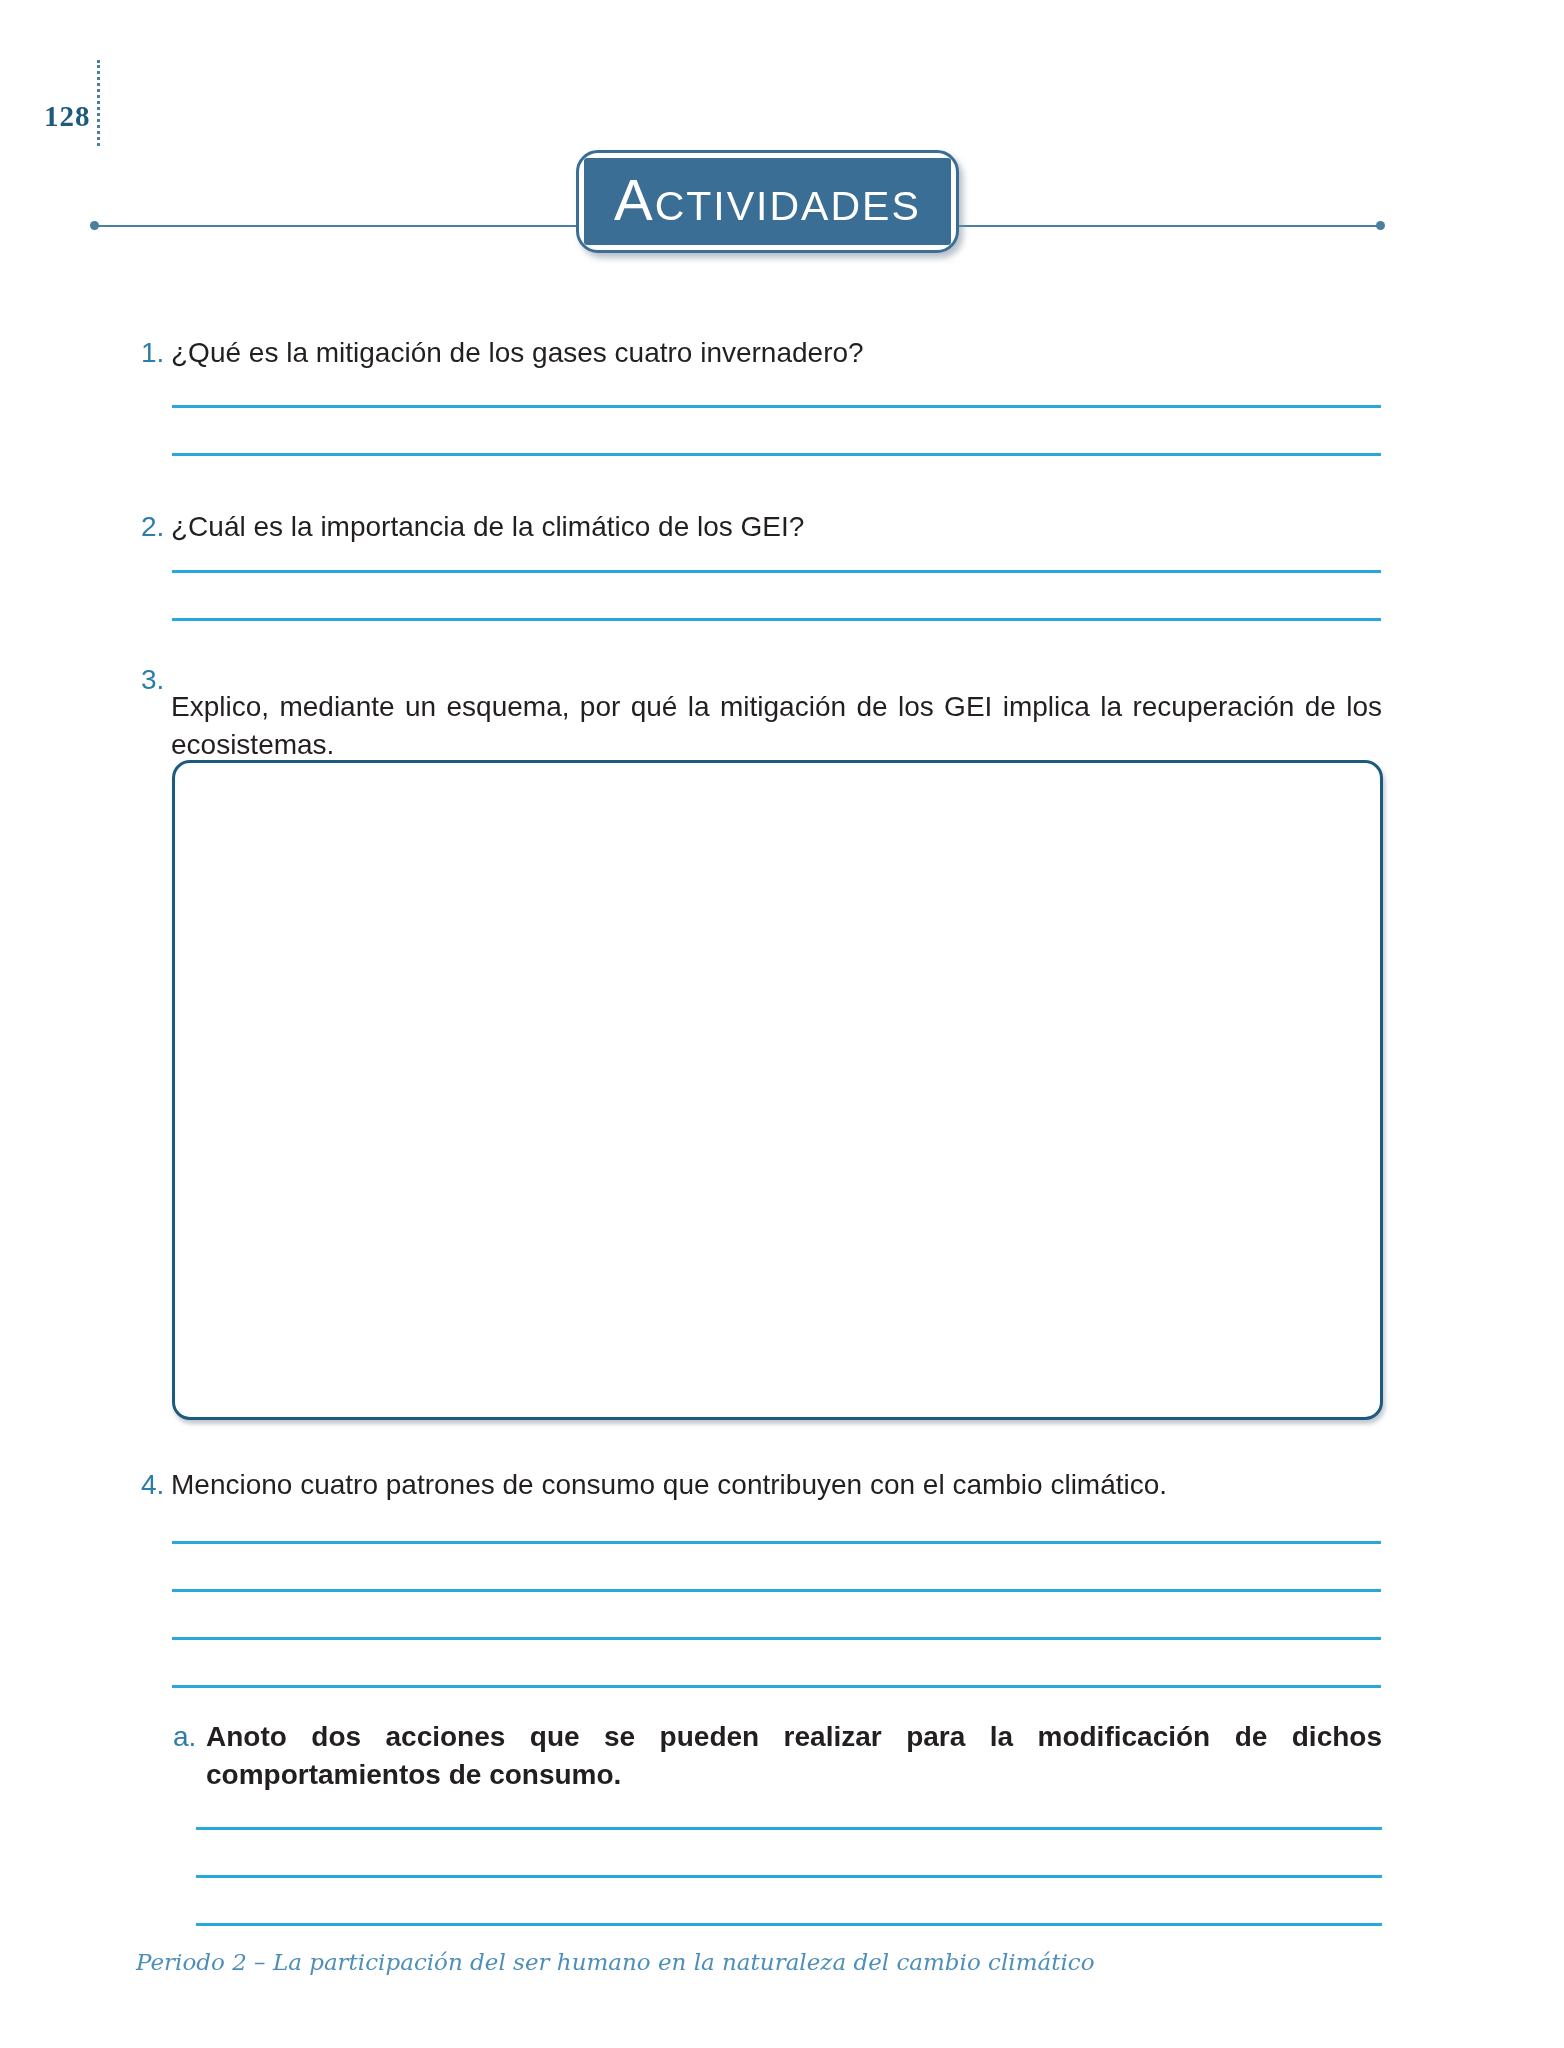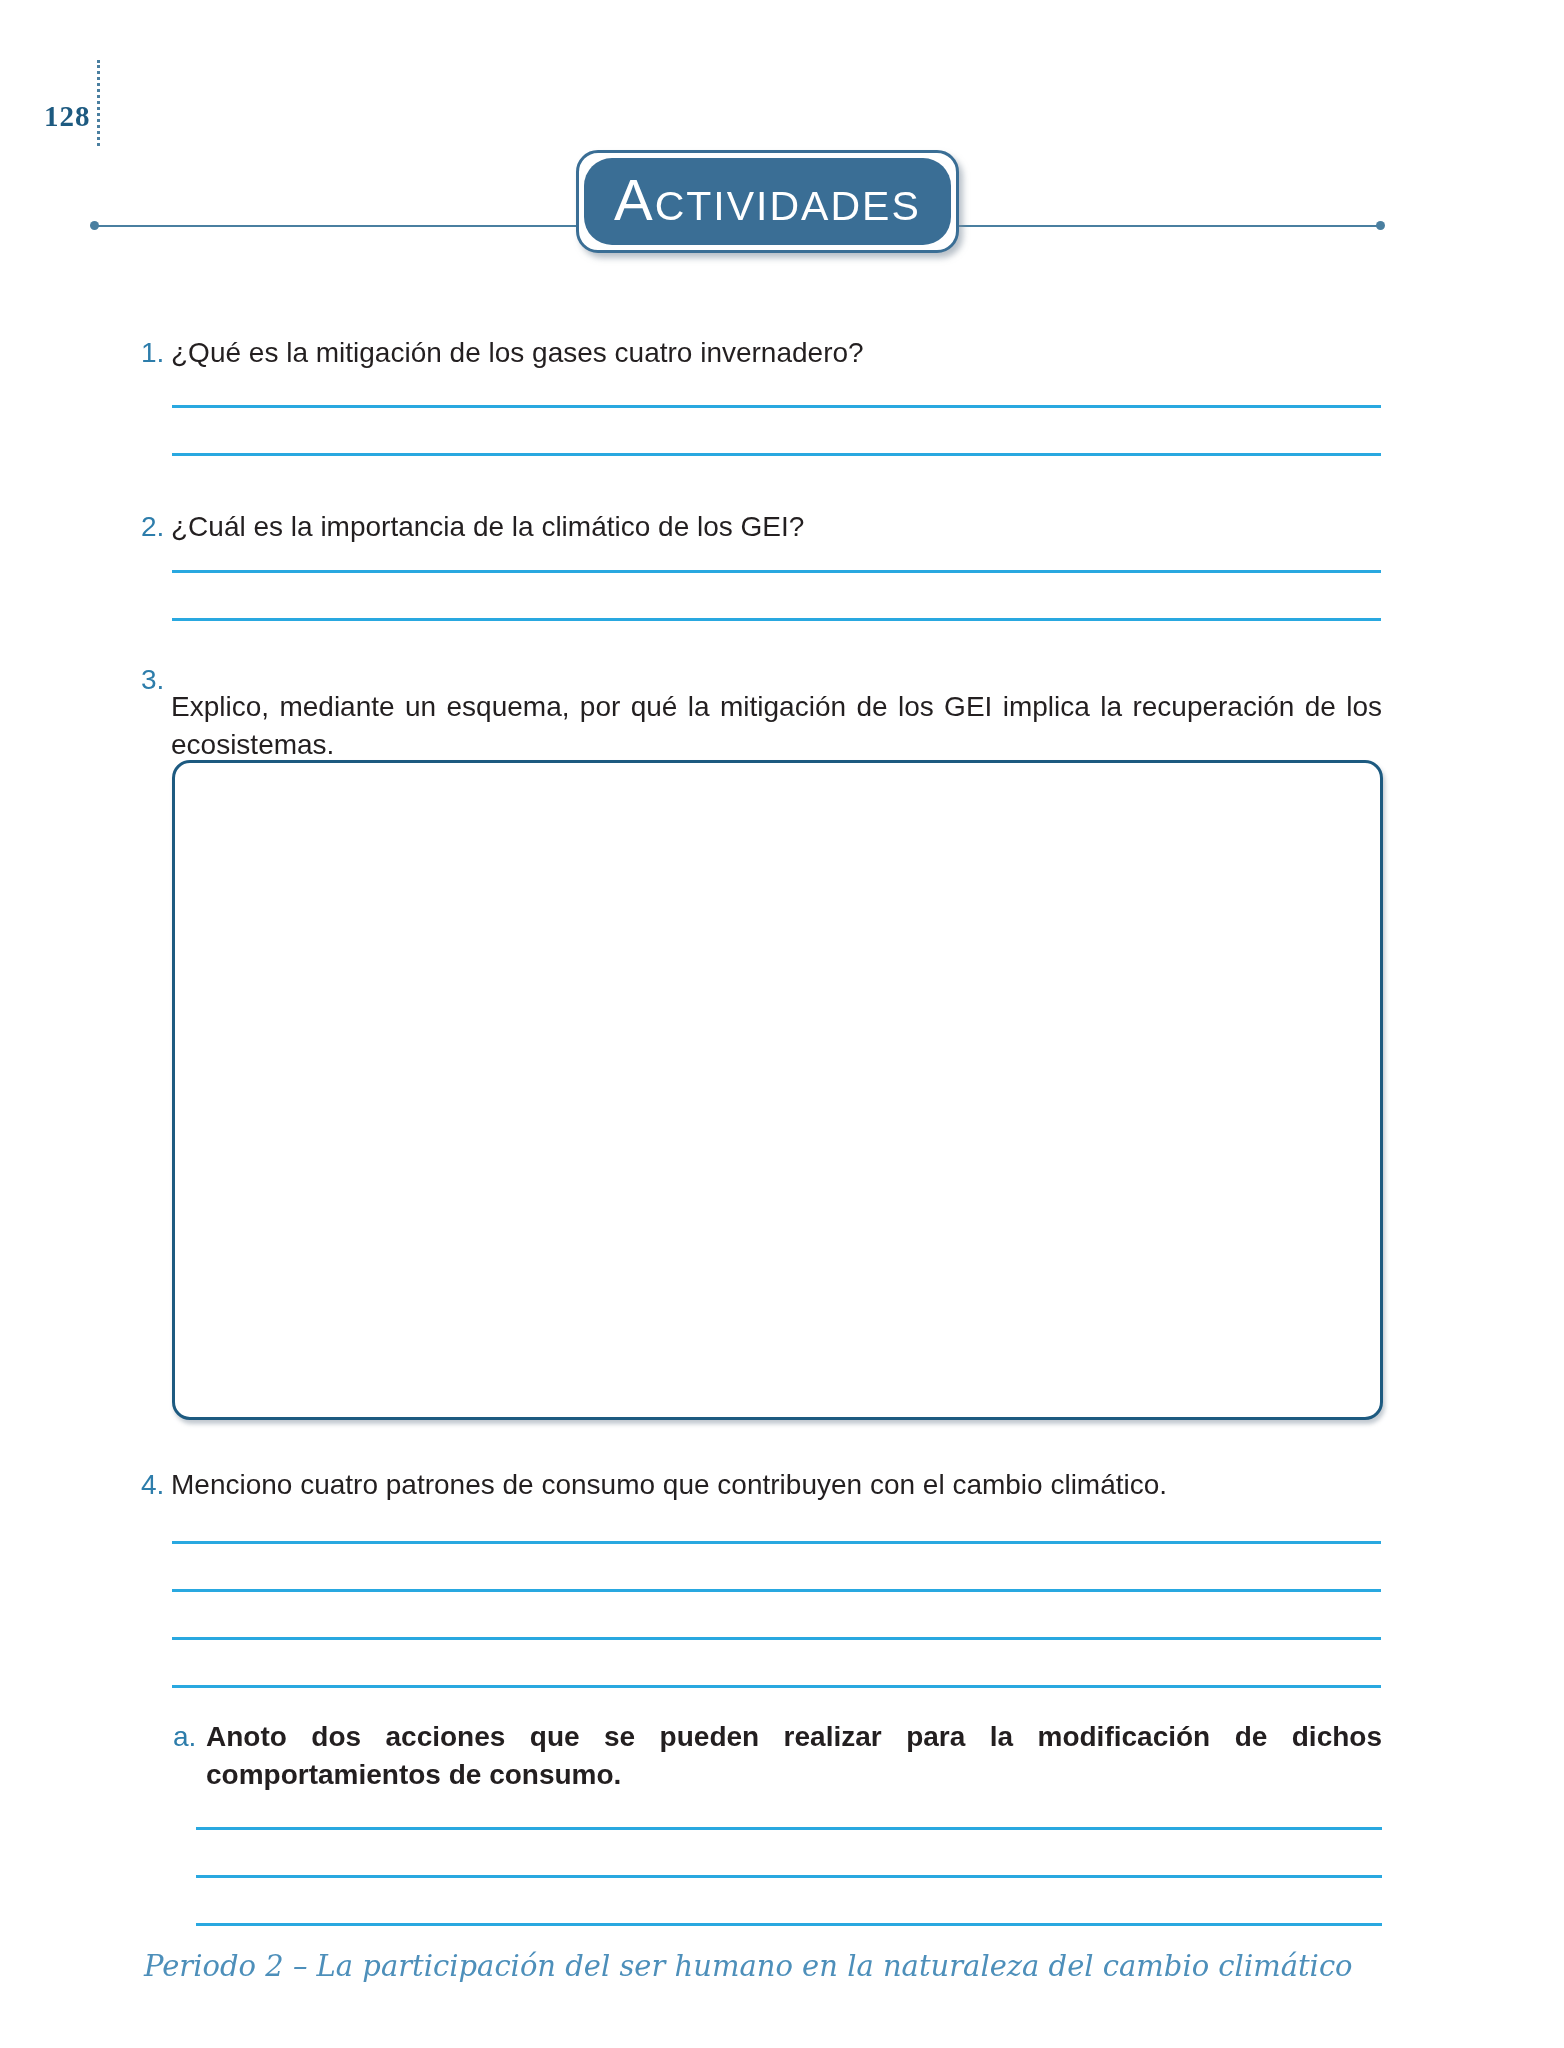--- a/index.html
+++ b/index.html
@@ -32,21 +32,21 @@
   .rule-dot.left{left:90px;}
   .rule-dot.right{left:1376px;}
 
   
   .banner{
     left:576px;top:150px;background:#ffffff;
     border:3px solid var(--banner-fill,#3a6e95);border-radius:22px;padding:5px;
     box-shadow:4px 5px 6px rgba(125,140,155,.55);z-index:5;
   }
   .banner-inner{
-    background:var(--banner-fill,#3a6e95);border-radius:28px;
+    background:var(--banner-fill,#3a6e95);border-radius:3px;
     padding:12px 30px 14px 30px;
   }
   .banner-title{
     display:block;color:#ffffff;font-size:41px;line-height:1.05;
     letter-spacing:2px;font-weight:normal;
   }
   .banner-title::first-letter{font-size:58px;}
 
   
   .question{
@@ -73,22 +73,22 @@
   }
 
   
   .sub-question{
     left:173px;width:1209px;font-size:28px;line-height:38px;
   }
   .sub-question .q-text{display:block;padding-left:33px;text-align:justify;font-weight:bold;}
 
   
   .footer{
-    left:144px;top:1949px;font-family:"DejaVu Serif","Liberation Serif",serif;
-    font-style:italic;font-size:29px;color:var(--footer-blue,#4d8fba);
+    left:136px;top:1949px;font-family:"DejaVu Serif","Liberation Serif",serif;
+    font-style:italic;font-size:23px;color:var(--footer-blue,#4d8fba);
   }
 </style>
 </head>
 <body>
 
 <div class="abs page-number">128</div>
 <div class="abs page-dotted-rule"></div>
 
 <div class="abs banner-rule"></div>
 <div class="abs rule-dot left"></div>

